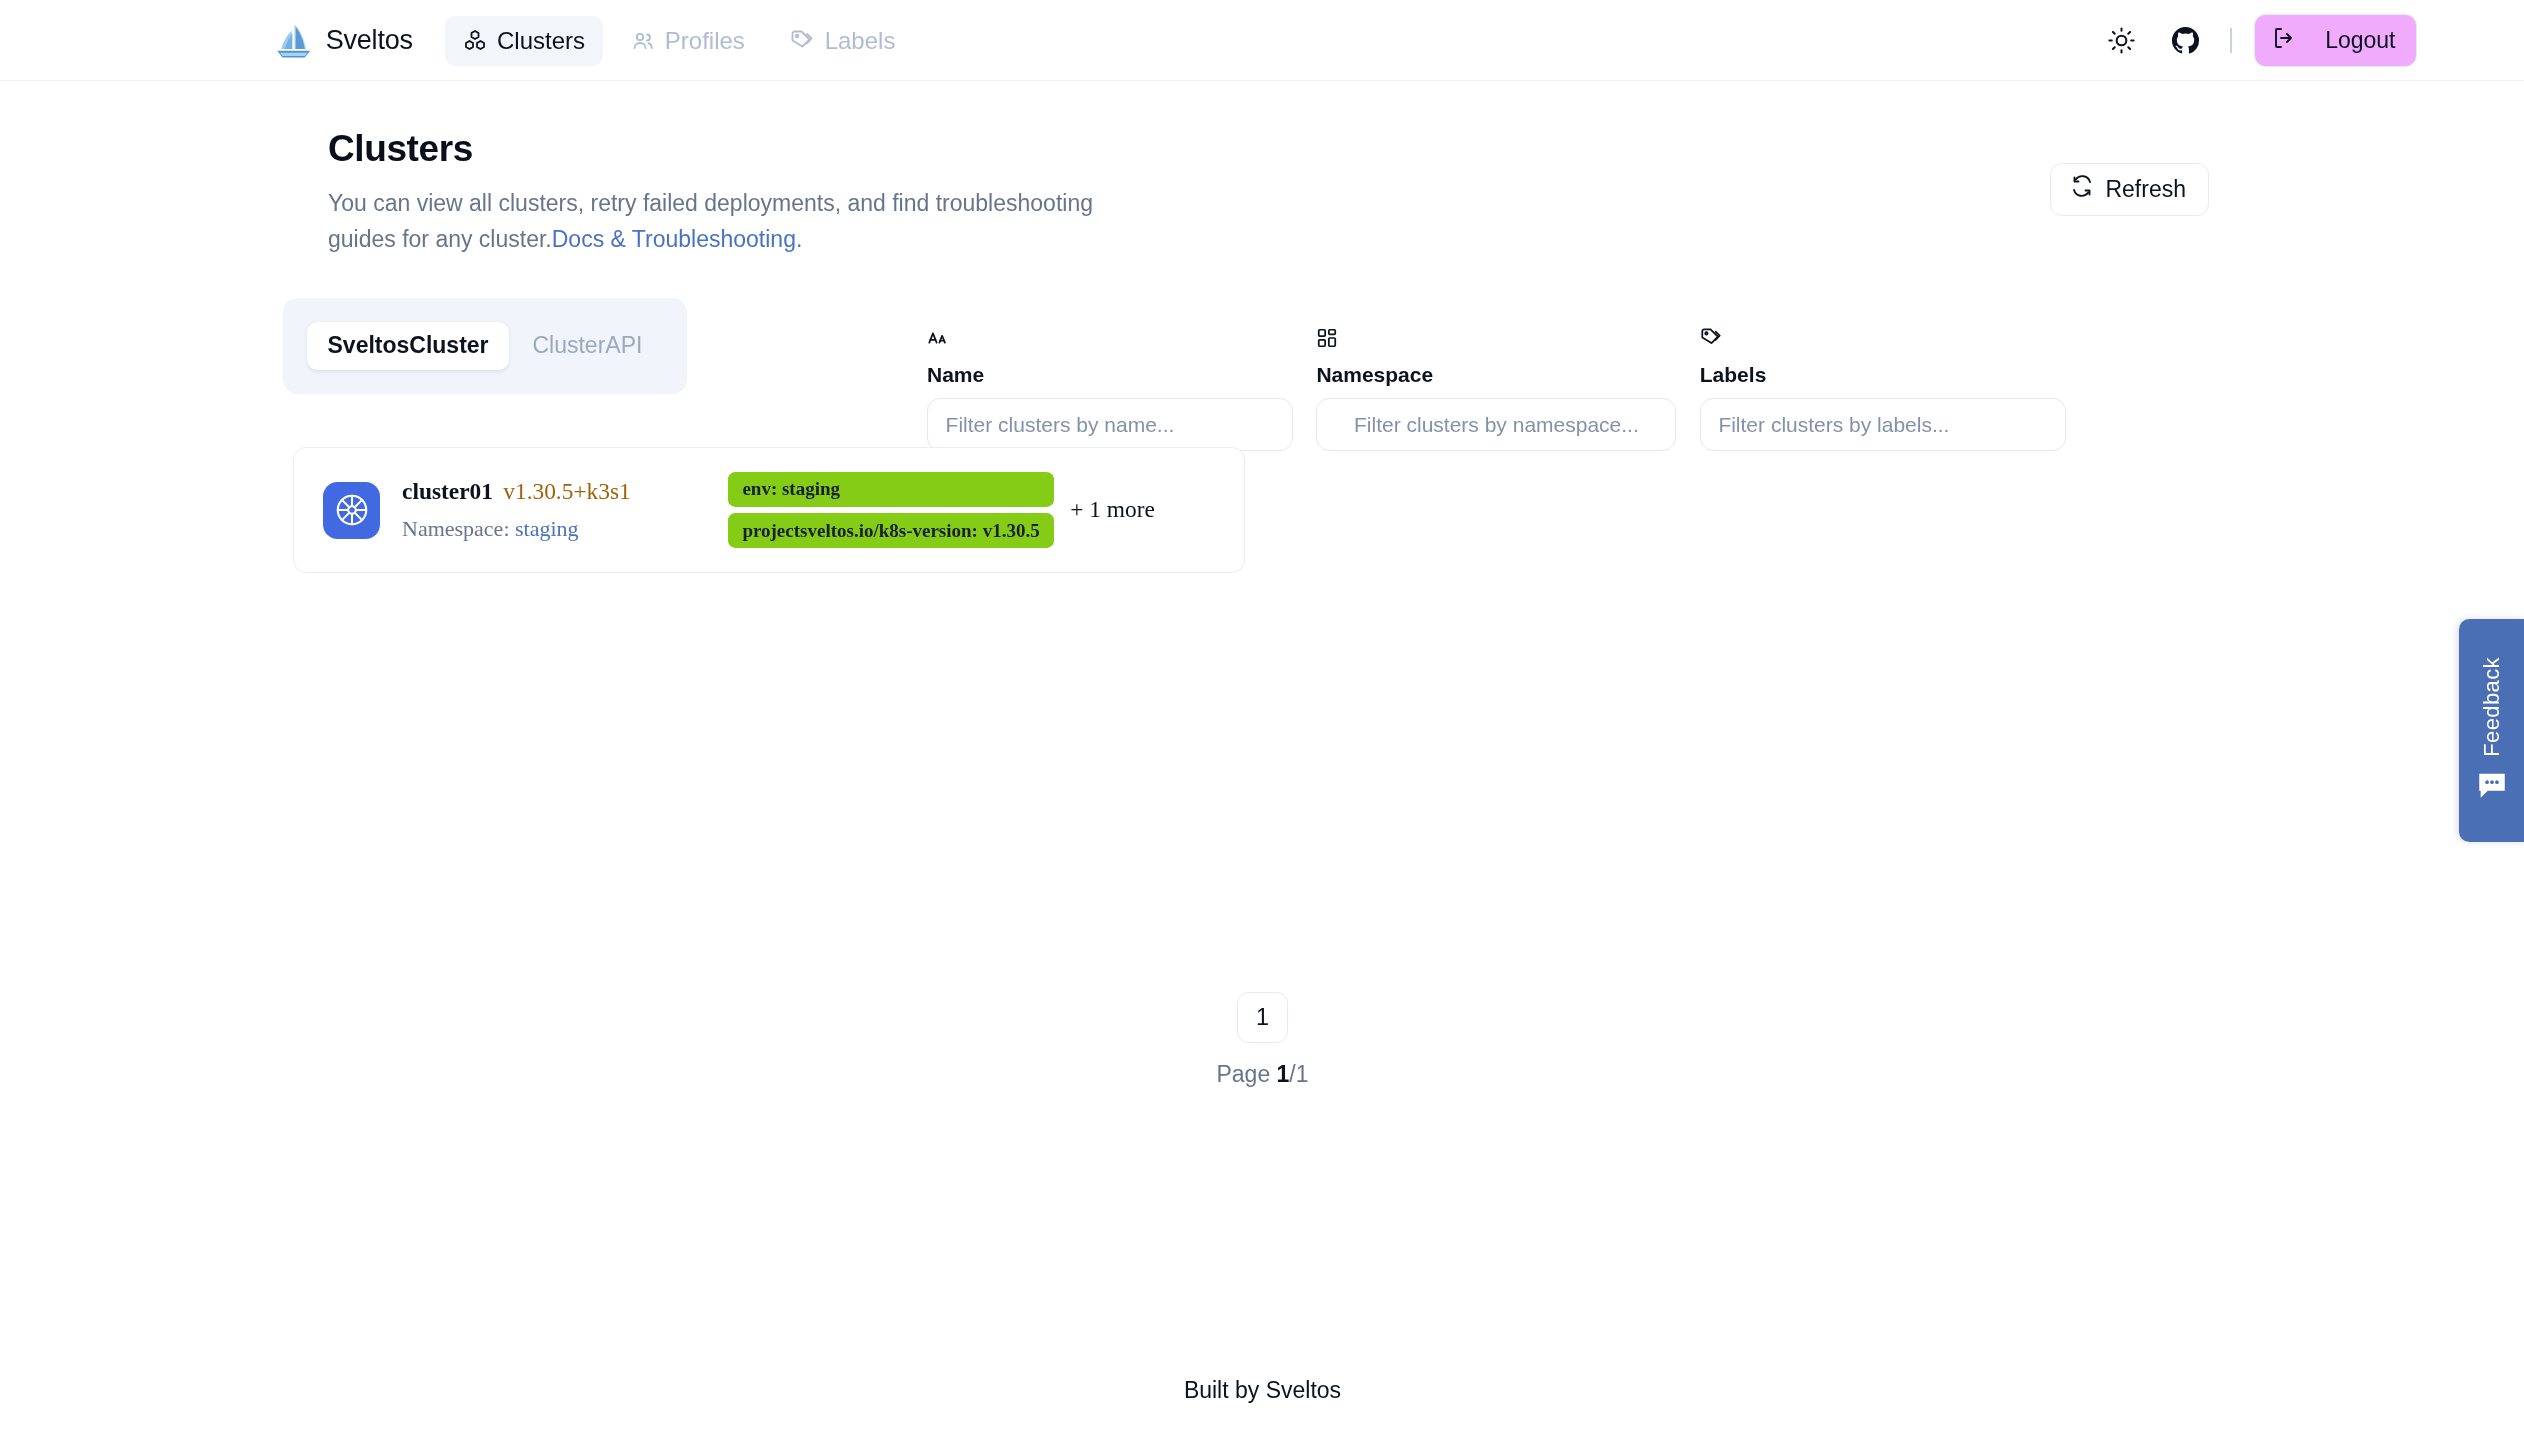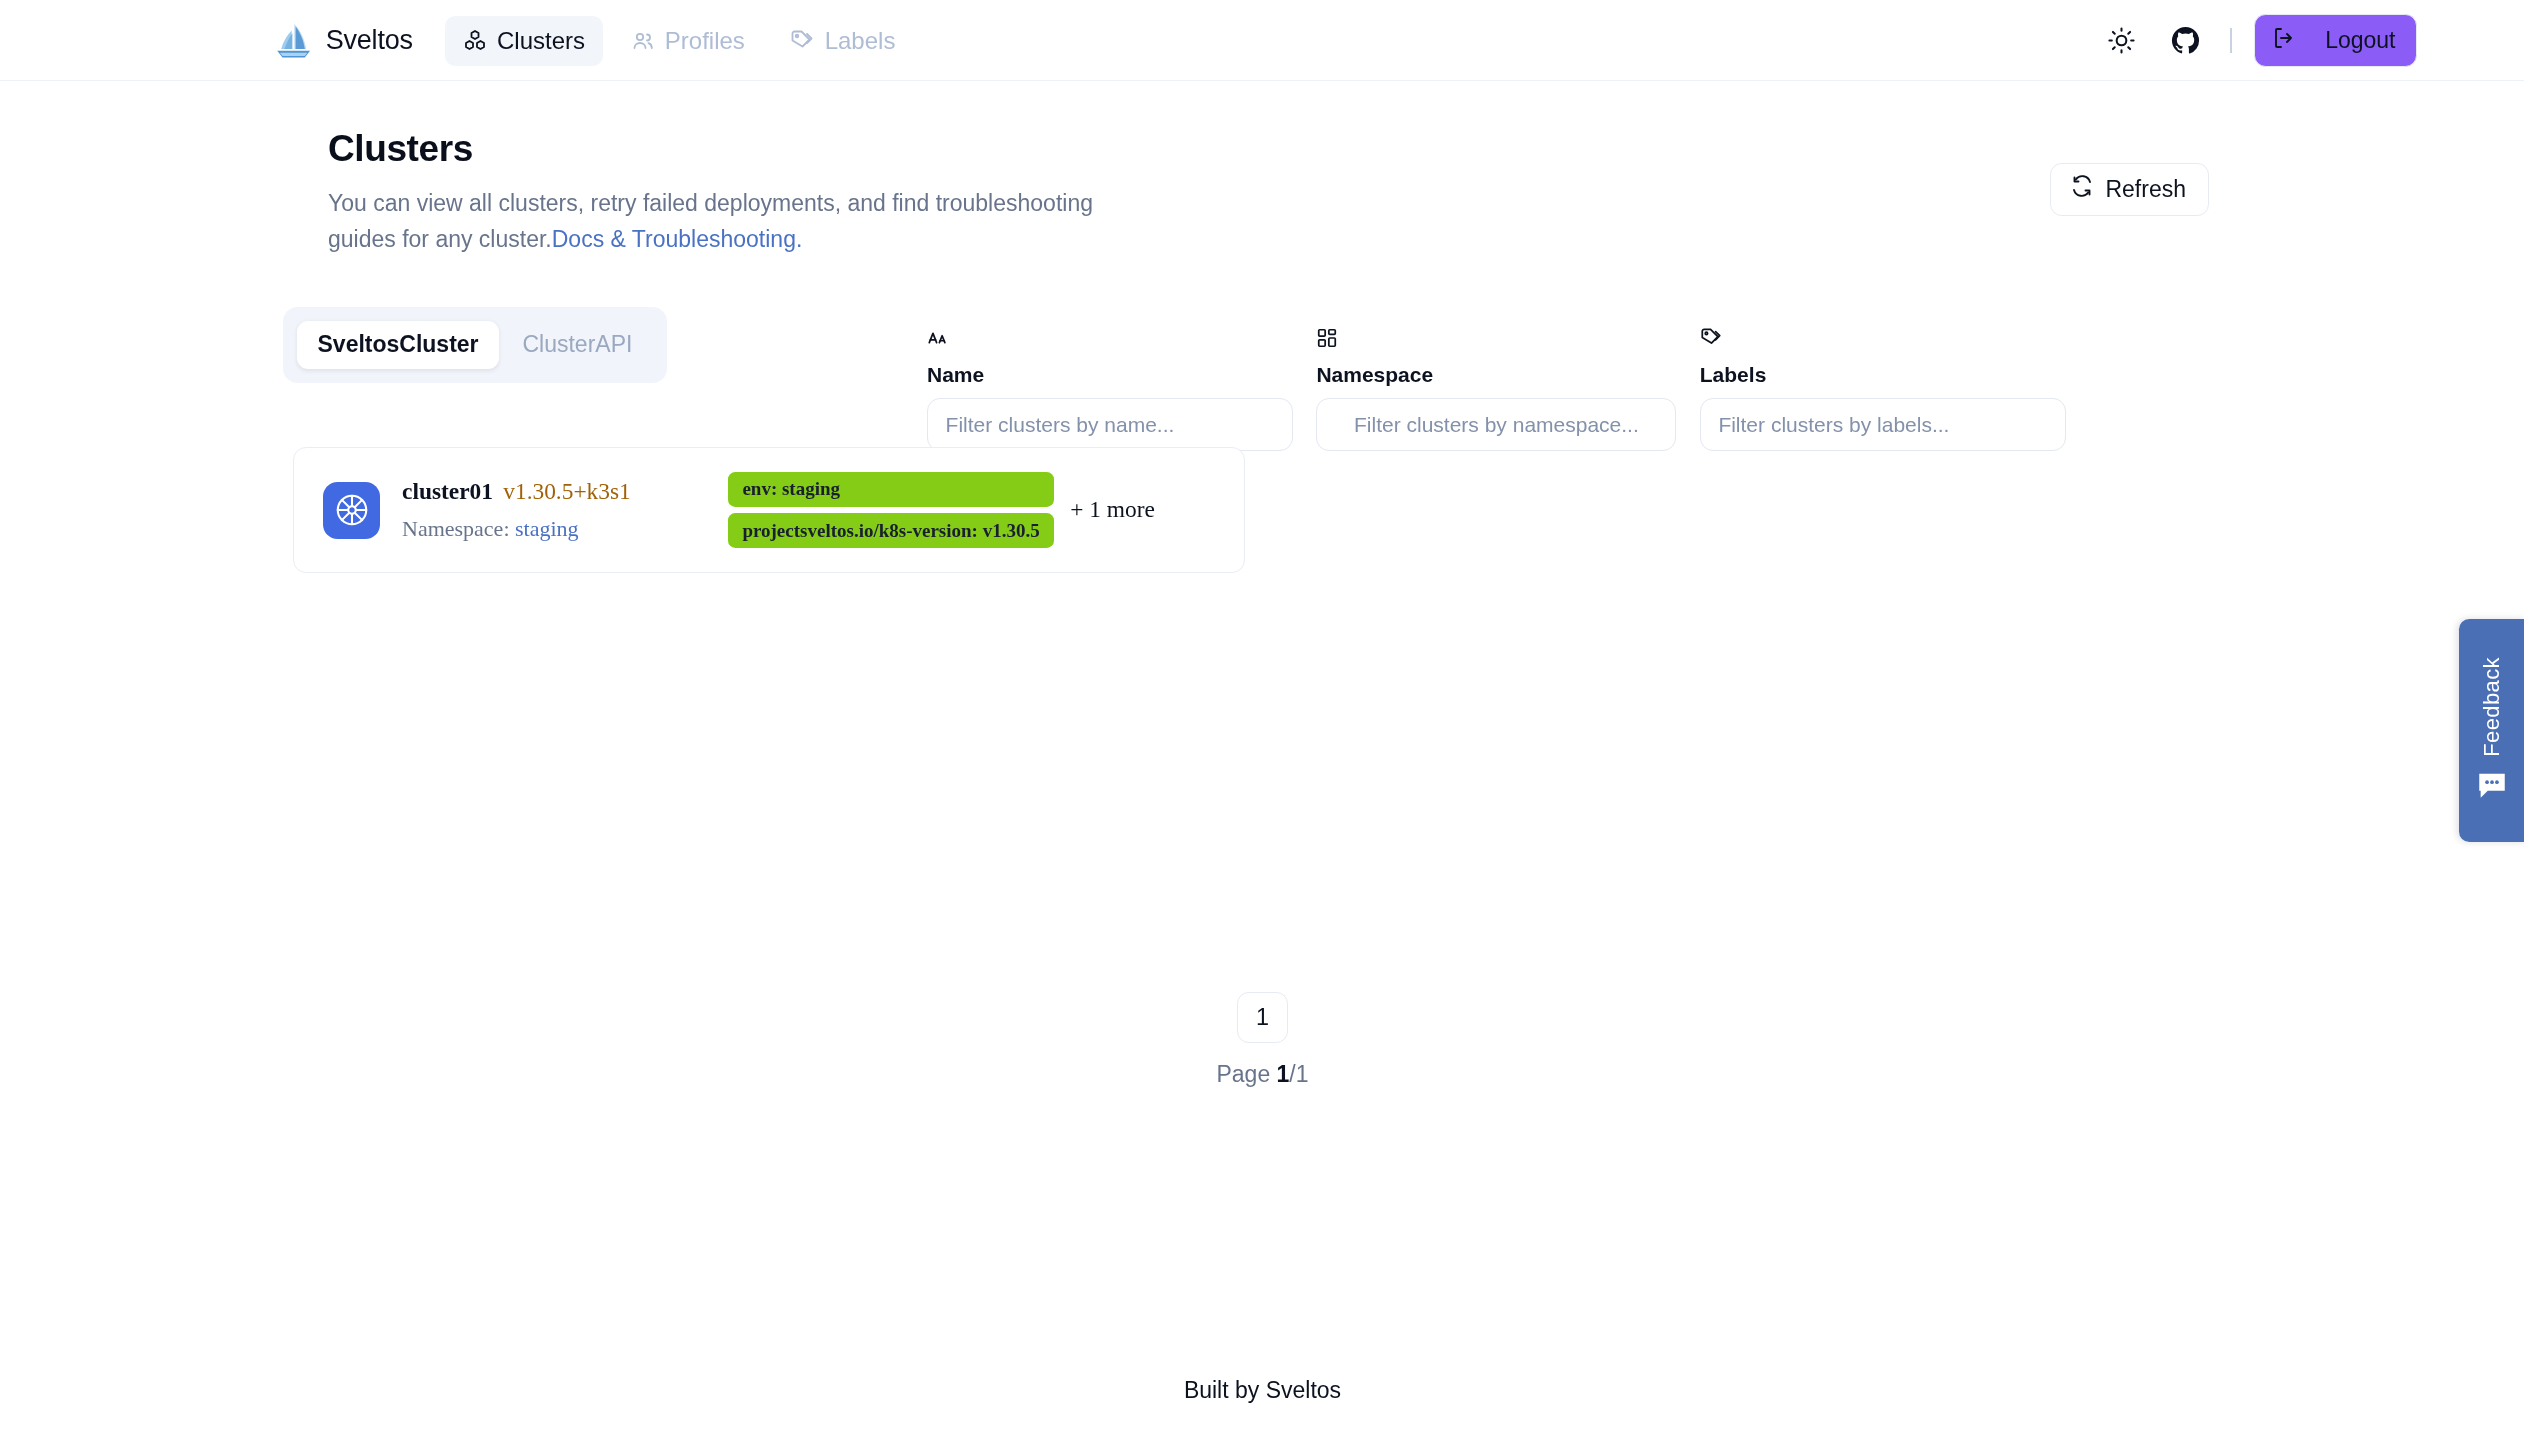--- a/index.html
+++ b/index.html
@@ -45,21 +45,21 @@
     width: 45px; height: 45px; display: flex; align-items: center; justify-content: center;
     color: #0d1220; margin-right: 19px;
   }
   .nav-divider {
     width: 1.5px; height: 25px; background: #c9d2e0; margin: 0 22px 0 2.9px;
   }
   .logout-btn {
     display: flex; align-items: center; gap: 29px;
     border: 1.5px solid #e6eaf2; border-radius: 11.7px;
     padding: 10.3px 20.5px 10.3px 17.6px;
-    font-size: 23px; color: #0d1220; background: #8b5cf6;
+    font-size: 23px; color: #0d1220; background: #f0abfc;
   }
 
   
   .page-header { position: absolute; left: 328px; top: 128px; }
   .page-title {
     font-size: 37px; font-weight: bold; color: #0a0f1c; letter-spacing: -0.4px;
   }
   .page-desc {
     margin-top: 15.4px;
     font-size: 23px; line-height: 36px; color: #68748c;
@@ -70,22 +70,22 @@
   .refresh-btn {
     position: absolute; right: 316px; top: 163px;
     display: flex; align-items: center; gap: 11.7px;
     border: 1.5px solid #e6eaf2; border-radius: 11.7px;
     background: #fff; padding: 10.3px 22px 10.3px 19px;
     font-size: 23px; color: #0d1220;
   }
 
   
   .seg-tabs {
-    position: absolute; left: 283px; top: 307px;
-    background: #f1f4fa; border-radius: 14.6px; padding: 14px;
+    position: absolute; left: 283px; top: 298px;
+    background: #f1f4fa; border-radius: 14.6px; padding: 24px;
     display: flex; gap: 2.9px;
   }
   .seg-tab {
     padding: 10.3px 20.5px; border-radius: 11px;
     font-size: 23px; color: #9aa8c0; font-weight: 400;
   }
   .seg-tab.active {
     background: #ffffff; color: #0d1220; font-weight: bold;
     box-shadow: 0 1.5px 4.4px rgba(20,30,60,0.09);
   }

